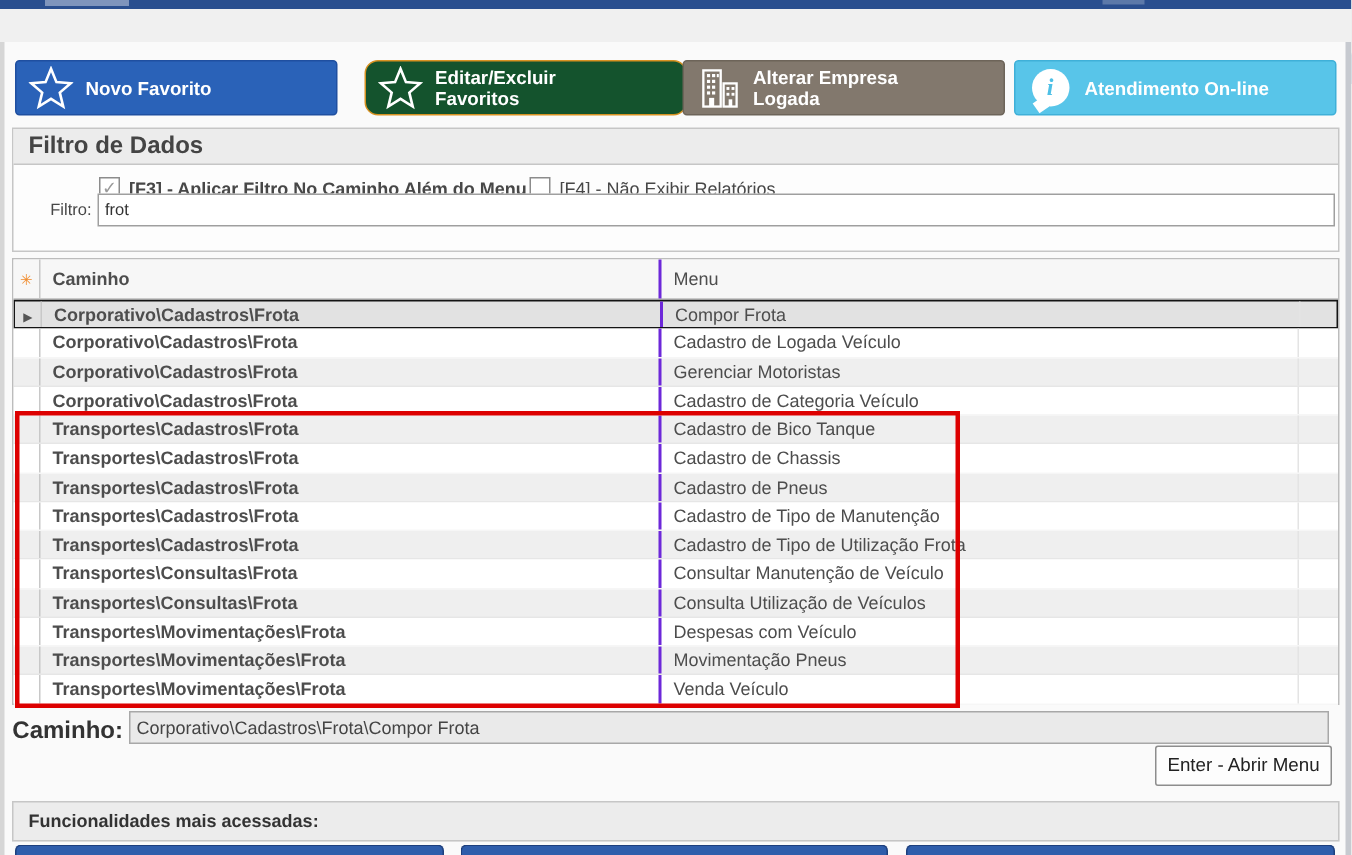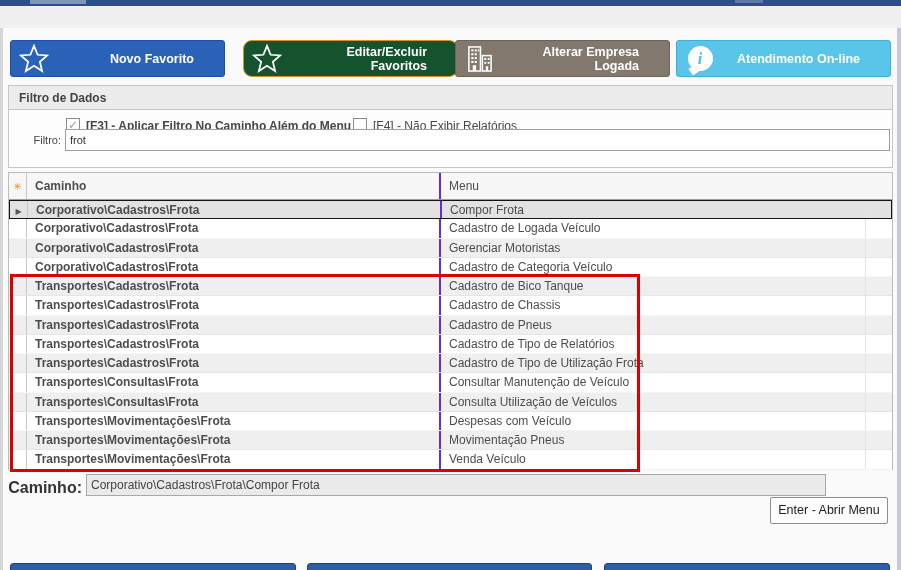--- a/index.html
+++ b/index.html
@@ -19,33 +19,33 @@
              font-size:15px; cursor:pointer; }
 
   
   .dlg-body { position:absolute; left:0; top:28px; width:901px; height:542px; background:#fafafa;
               border-left:3px solid #d6d6d6; border-right:4px solid #c7cad0; }
 
   
   .tb-btn { position:absolute; top:40px; height:37px; width:215px; border:1px solid #888;
             border-radius:3px; display:flex; align-items:center; cursor:pointer; }
   .tb-icon { width:46px; display:flex; justify-content:center; align-items:center; flex:0 0 46px; }
-  .tb-label { flex:1; text-align:right; color:#fff; font-size:12.5px; font-weight:bold;
+  .tb-label { flex:1; text-align:left; color:#fff; font-size:12.5px; font-weight:bold;
               padding-right:30px; }
   .info-bubble { position:relative; width:25px; height:25px; background:#fff; border-radius:50%;
                  color:#4ec0e6; font-weight:bold; font-style:italic; font-size:16px;
                  display:flex; align-items:center; justify-content:center; font-family:"Liberation Serif",serif; }
   .info-bubble::after { content:""; position:absolute; left:2px; bottom:-3px; width:8px; height:8px;
                         background:#fff; transform:rotate(55deg); }
 
   
   .group { position:absolute; left:8px; top:85px; width:885px; height:83px; background:#fdfdfd;
            border:1px solid #c6c6c6; }
   .group-header { height:24px; background:#ececec; border-bottom:1px solid #c6c6c6;
-                  font-size:12px; font-weight:bold; color:#444; line-height:24px; padding-left:10px; }
+                  font-size:16px; font-weight:bold; color:#444; line-height:24px; padding-left:10px; }
   .cb { position:absolute; width:14px; height:14px; background:#fff; border:1px solid #8c8c8c;
         cursor:pointer; }
   .cb .check { display:none; color:#9a9a9a; font-size:12px; font-weight:bold; line-height:12px;
                margin-left:1px; }
   .cb.checked .check { display:block; }
   .cb-label { position:absolute; font-size:12px; color:#474747; line-height:14px; }
   .filtro-label { position:absolute; left:0px; top:48px; width:52px; text-align:right;
                   font-size:11px; color:#474747; }
   .filtro-input { position:absolute; left:56px; top:43px; width:825px; height:22px;
                   border:1px solid #9f9f9f; background:#fff; font-size:11px; color:#333;
@@ -70,21 +70,21 @@
   .trow.selected { background:#e2e2e2; border:1px solid #141414; }
   .row-indicator { font-size:8px; color:#555; }
 
   
   .annotation { position:absolute; left:10px; top:274px; width:630px; height:198px;
                 border:3px solid #dd0000; pointer-events:none; z-index:6; }
 
   
   .path-label { position:absolute; left:8px; top:479px; width:74px; text-align:right;
                 font-size:16px; font-weight:bold; color:#333; }
-  .path-input { position:absolute; left:86px; top:474px; width:740px; height:22px;
+  .path-input { position:absolute; left:86px; top:474px; width:800px; height:22px;
                 background:#eaeaea; border:1px solid #a8a8a8; font-size:12px; color:#444;
                 padding-left:4px; font-family:"Liberation Sans",sans-serif; }
   .enter-btn { position:absolute; left:770px; top:497px; width:118px; height:27px; background:#fdfdfd;
                border:1px solid #8d8d8d; border-radius:2px; font-size:12.5px; color:#222;
                text-align:center; line-height:25px; cursor:pointer; }
 
   
   .footer-header { position:absolute; left:8px; top:534px; width:885px; height:27px; background:#ececec;
                    border:1px solid #c6c6c6; font-size:12px; font-weight:bold; color:#333;
                    line-height:25px; padding-left:10px; }
@@ -226,21 +226,21 @@
 
         <div class="trow alt">
           <div class="col-ind"><span class="row-indicator"></span></div>
           <div class="col-caminho">Transportes\Cadastros\Frota</div>
           <div class="col-menu">Cadastro de Pneus</div>
         </div>
 
         <div class="trow">
           <div class="col-ind"><span class="row-indicator"></span></div>
           <div class="col-caminho">Transportes\Cadastros\Frota</div>
-          <div class="col-menu">Cadastro de Tipo de Relatórios</div>
+          <div class="col-menu">Cadastro de Tipo de Manutenção</div>
         </div>
 
         <div class="trow alt">
           <div class="col-ind"><span class="row-indicator"></span></div>
           <div class="col-caminho">Transportes\Cadastros\Frota</div>
           <div class="col-menu">Cadastro de Tipo de Utilização Frota</div>
         </div>
 
         <div class="trow">
           <div class="col-ind"><span class="row-indicator"></span></div>
@@ -274,17 +274,18 @@
       </div>
   </div>
 
   <div class="annotation" style="border-color: rgb(221, 0, 0);"></div>
 
   <div class="path-label">Caminho:</div>
   <input class="path-input" readonly="" value="Corporativo\Cadastros\Frota\Compor Frota" style="">
 
   <div class="enter-btn">Enter - Abrir Menu</div>
 
+  <div class="footer-header">Funcionalidades mais acessadas:</div>
   <div class="quick-btn" style="left:10px;  width:286px;"></div>
   <div class="quick-btn" style="left:307px; width:285px;"></div>
   <div class="quick-btn" style="left:604px; width:286px;"></div>
 
 </div>
 
 </body></html>

